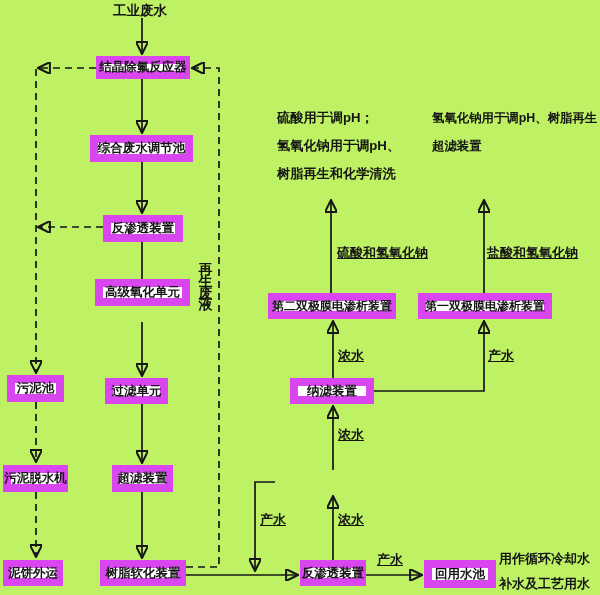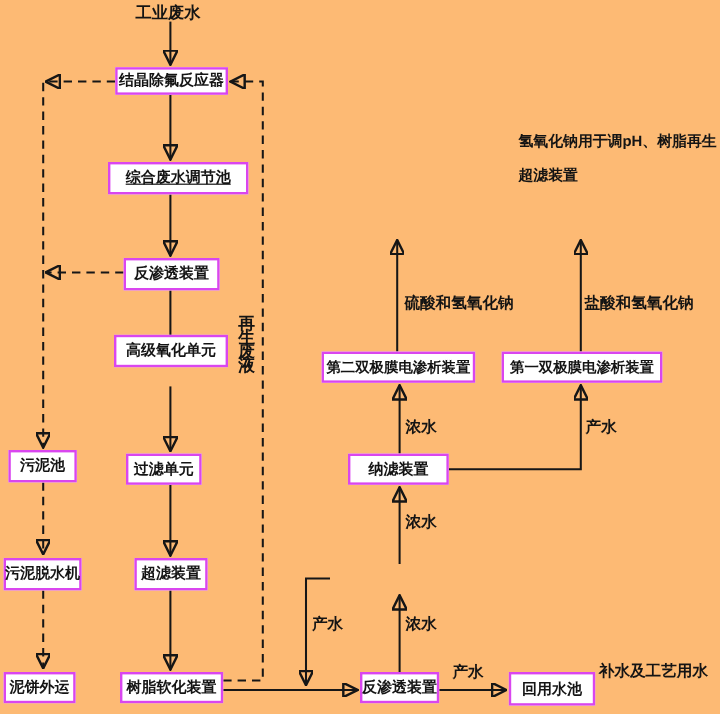--- a/index.html
+++ b/index.html
@@ -1,29 +1,29 @@
 <!DOCTYPE html>
 <html><head>
 <meta charset="utf-8">
 <style>
   html,body{margin:0;padding:0;background:#e8e8e8;}
   .canvas{
-    position:relative;width:600px;height:595px;background:#fdba74;
+    position:relative;width:600px;height:595px;background:#bef264;
     font-family:"Liberation Sans",sans-serif;color:#141414;overflow:hidden;
   }
   svg.wires{position:absolute;left:0;top:0;width:600px;height:595px;}
   svg.wires path{fill:none;stroke:#161616;stroke-width:1.7;}
   svg.wires path.dash{stroke-dasharray:7 5;}
   .node{
-    position:absolute;border:2px solid #d946ef;background:#fff;
+    position:absolute;border:8px solid #d946ef;background:#fff;
     display:flex;align-items:center;justify-content:center;
     font-weight:bold;font-size:12.5px;white-space:nowrap;box-sizing:border-box;
   }
   .node.tight{font-size:12px;}
-  .lbl{position:absolute;font-weight:bold;font-size:13px;white-space:nowrap;}
+  .lbl{position:absolute;font-weight:bold;font-size:13px;white-space:nowrap;text-decoration:underline;}
   .src{position:absolute;font-weight:bold;font-size:13.5px;white-space:nowrap;}
   .note{position:absolute;font-weight:bold;font-size:13.2px;line-height:28px;white-space:nowrap;}
   .note.sm{font-size:12.4px;}
   .note2{position:absolute;font-weight:bold;font-size:13px;line-height:25px;white-space:nowrap;}
   .vert{
     position:absolute;font-weight:bold;font-size:14px;
     writing-mode:vertical-rl;letter-spacing:11px;white-space:nowrap;
   }
 </style>
 </head>
@@ -61,21 +61,21 @@
     <path class="dash" d="M36,69 L36,373" marker-end="url(#arr)"></path>
     <path class="dash" d="M36,402 L36,462" marker-end="url(#arr)"></path>
     <path class="dash" d="M36,492 L36,557" marker-end="url(#arr)"></path>
 
     <path class="dash" d="M186,567 L219,567 L219,68 L192,68" marker-end="url(#arr)"></path>
   </svg>
 
   <div class="src" style="left:113px;top:2px;">工业废水</div>
 
   <div class="node" style="left:96px;top:56px;width:94px;height:23px;">结晶除氟反应器</div>
-  <div class="node" style="left:90px;top:135px;width:117px;height:27px;text-decoration:underline;">综合废水调节池</div>
+  <div class="node" style="left:90px;top:135px;width:103px;height:27px;">综合废水调节池</div>
   <div class="node" style="left:103px;top:215px;width:80px;height:27px;">反渗透装置</div>
   <div class="node" style="left:95px;top:279px;width:95px;height:27px;">高级氧化单元</div>
   <div class="node" style="left:105px;top:378px;width:63px;height:26px;">过滤单元</div>
   <div class="node" style="left:112px;top:465px;width:61px;height:27px;">超滤装置</div>
   <div class="node" style="left:100px;top:560px;width:86px;height:26px;">树脂软化装置</div>
 
   <div class="node" style="left:7px;top:375px;width:57px;height:27px;">污泥池</div>
   <div class="node" style="left:3px;top:465px;width:65px;height:27px;">污泥脱水机</div>
   <div class="node" style="left:3px;top:560px;width:60px;height:26px;">泥饼外运</div>
 
@@ -90,23 +90,29 @@
   <div class="lbl" style="left:337px;top:244px;">硫酸和氢氧化钠</div>
   <div class="lbl" style="left:487px;top:244px;">盐酸和氢氧化钠</div>
 
   <div class="lbl" style="left:338px;top:347px;">浓水</div>
   <div class="lbl" style="left:488px;top:347px;">产水</div>
   <div class="lbl" style="left:338px;top:426px;">浓水</div>
   <div class="lbl" style="left:260px;top:511px;">产水</div>
   <div class="lbl" style="left:338px;top:511px;">浓水</div>
   <div class="lbl" style="left:377px;top:551px;">产水</div>
 
+  <div class="note" style="left:277px;top:104px;">
+    <div>硫酸用于调pH；</div>
+    <div>氢氧化钠用于调pH、</div>
+    <div>树脂再生和化学清洗</div>
+  </div>
 
   <div class="note sm" style="left:432px;top:104px;">
     <div>氢氧化钠用于调pH、树脂再生</div>
     <div>超滤装置</div>
   </div>
 
   <div class="note2" style="left:499px;top:546px;">
+    <div>用作循环冷却水</div>
     <div>补水及工艺用水</div>
   </div>
 
 </div>
 
 </body></html>

